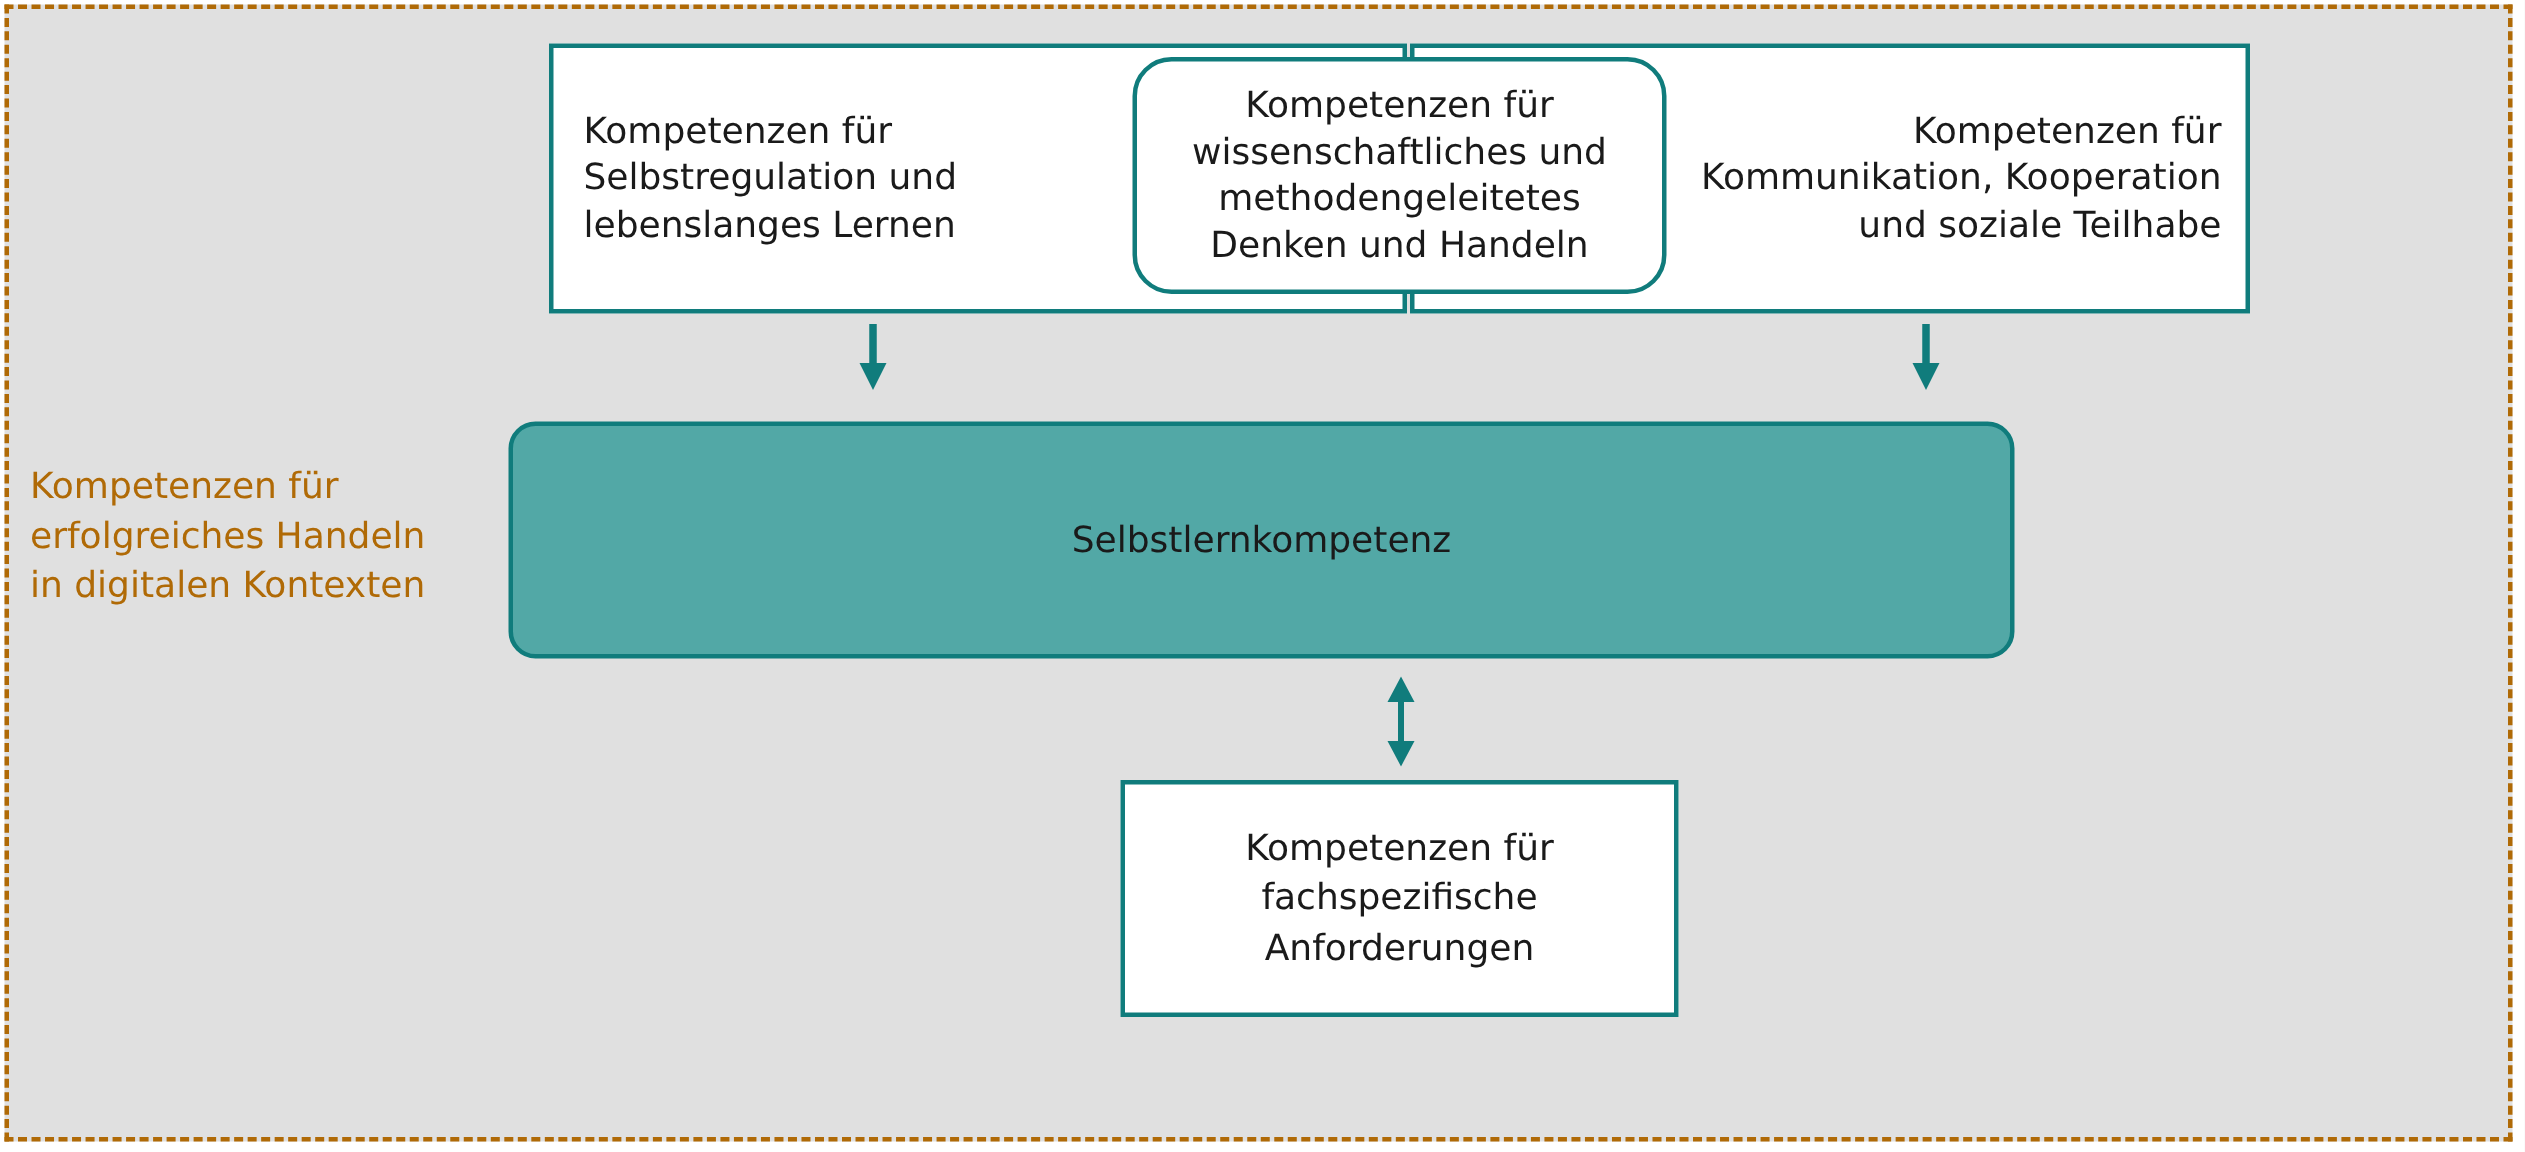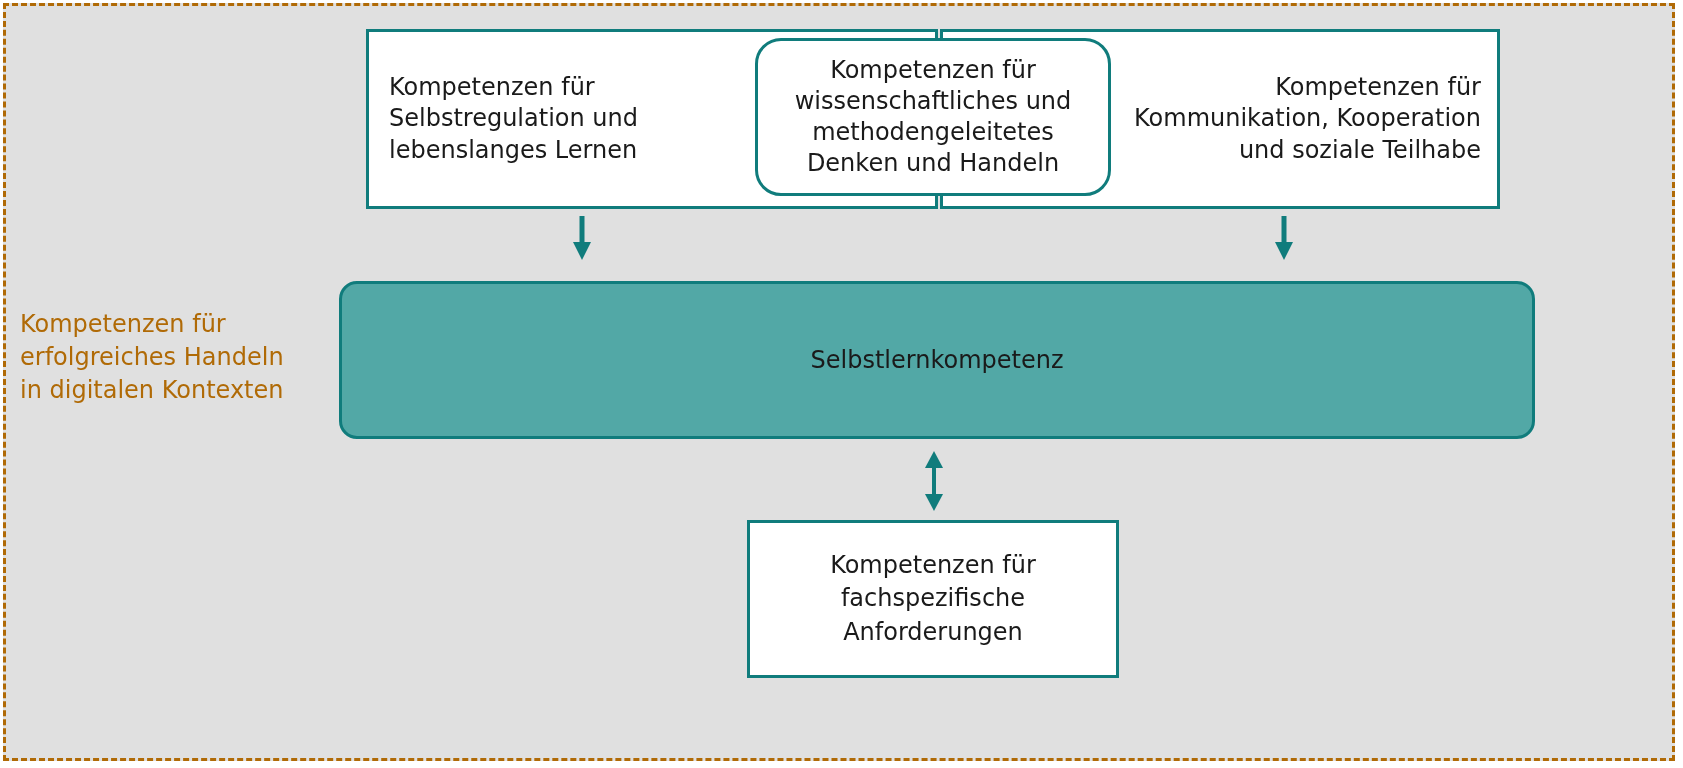--- a/index.html
+++ b/index.html
@@ -79,21 +79,21 @@
     font-size: 24px;
     z-index: 4;
     padding: 0 8px;
   }
 
   
   .main-bar {
     position: absolute;
     left: 339px;
     top: 281px;
-    width: 1196px;
+    width: 1004px;
     height: 158px;
     box-sizing: border-box;
     background: #52a8a6;
     border: 3px solid #107c7c;
     border-radius: 18px;
     display: flex;
     align-items: center;
     justify-content: center;
     font-size: 24px;
     color: #1a1a1a;

